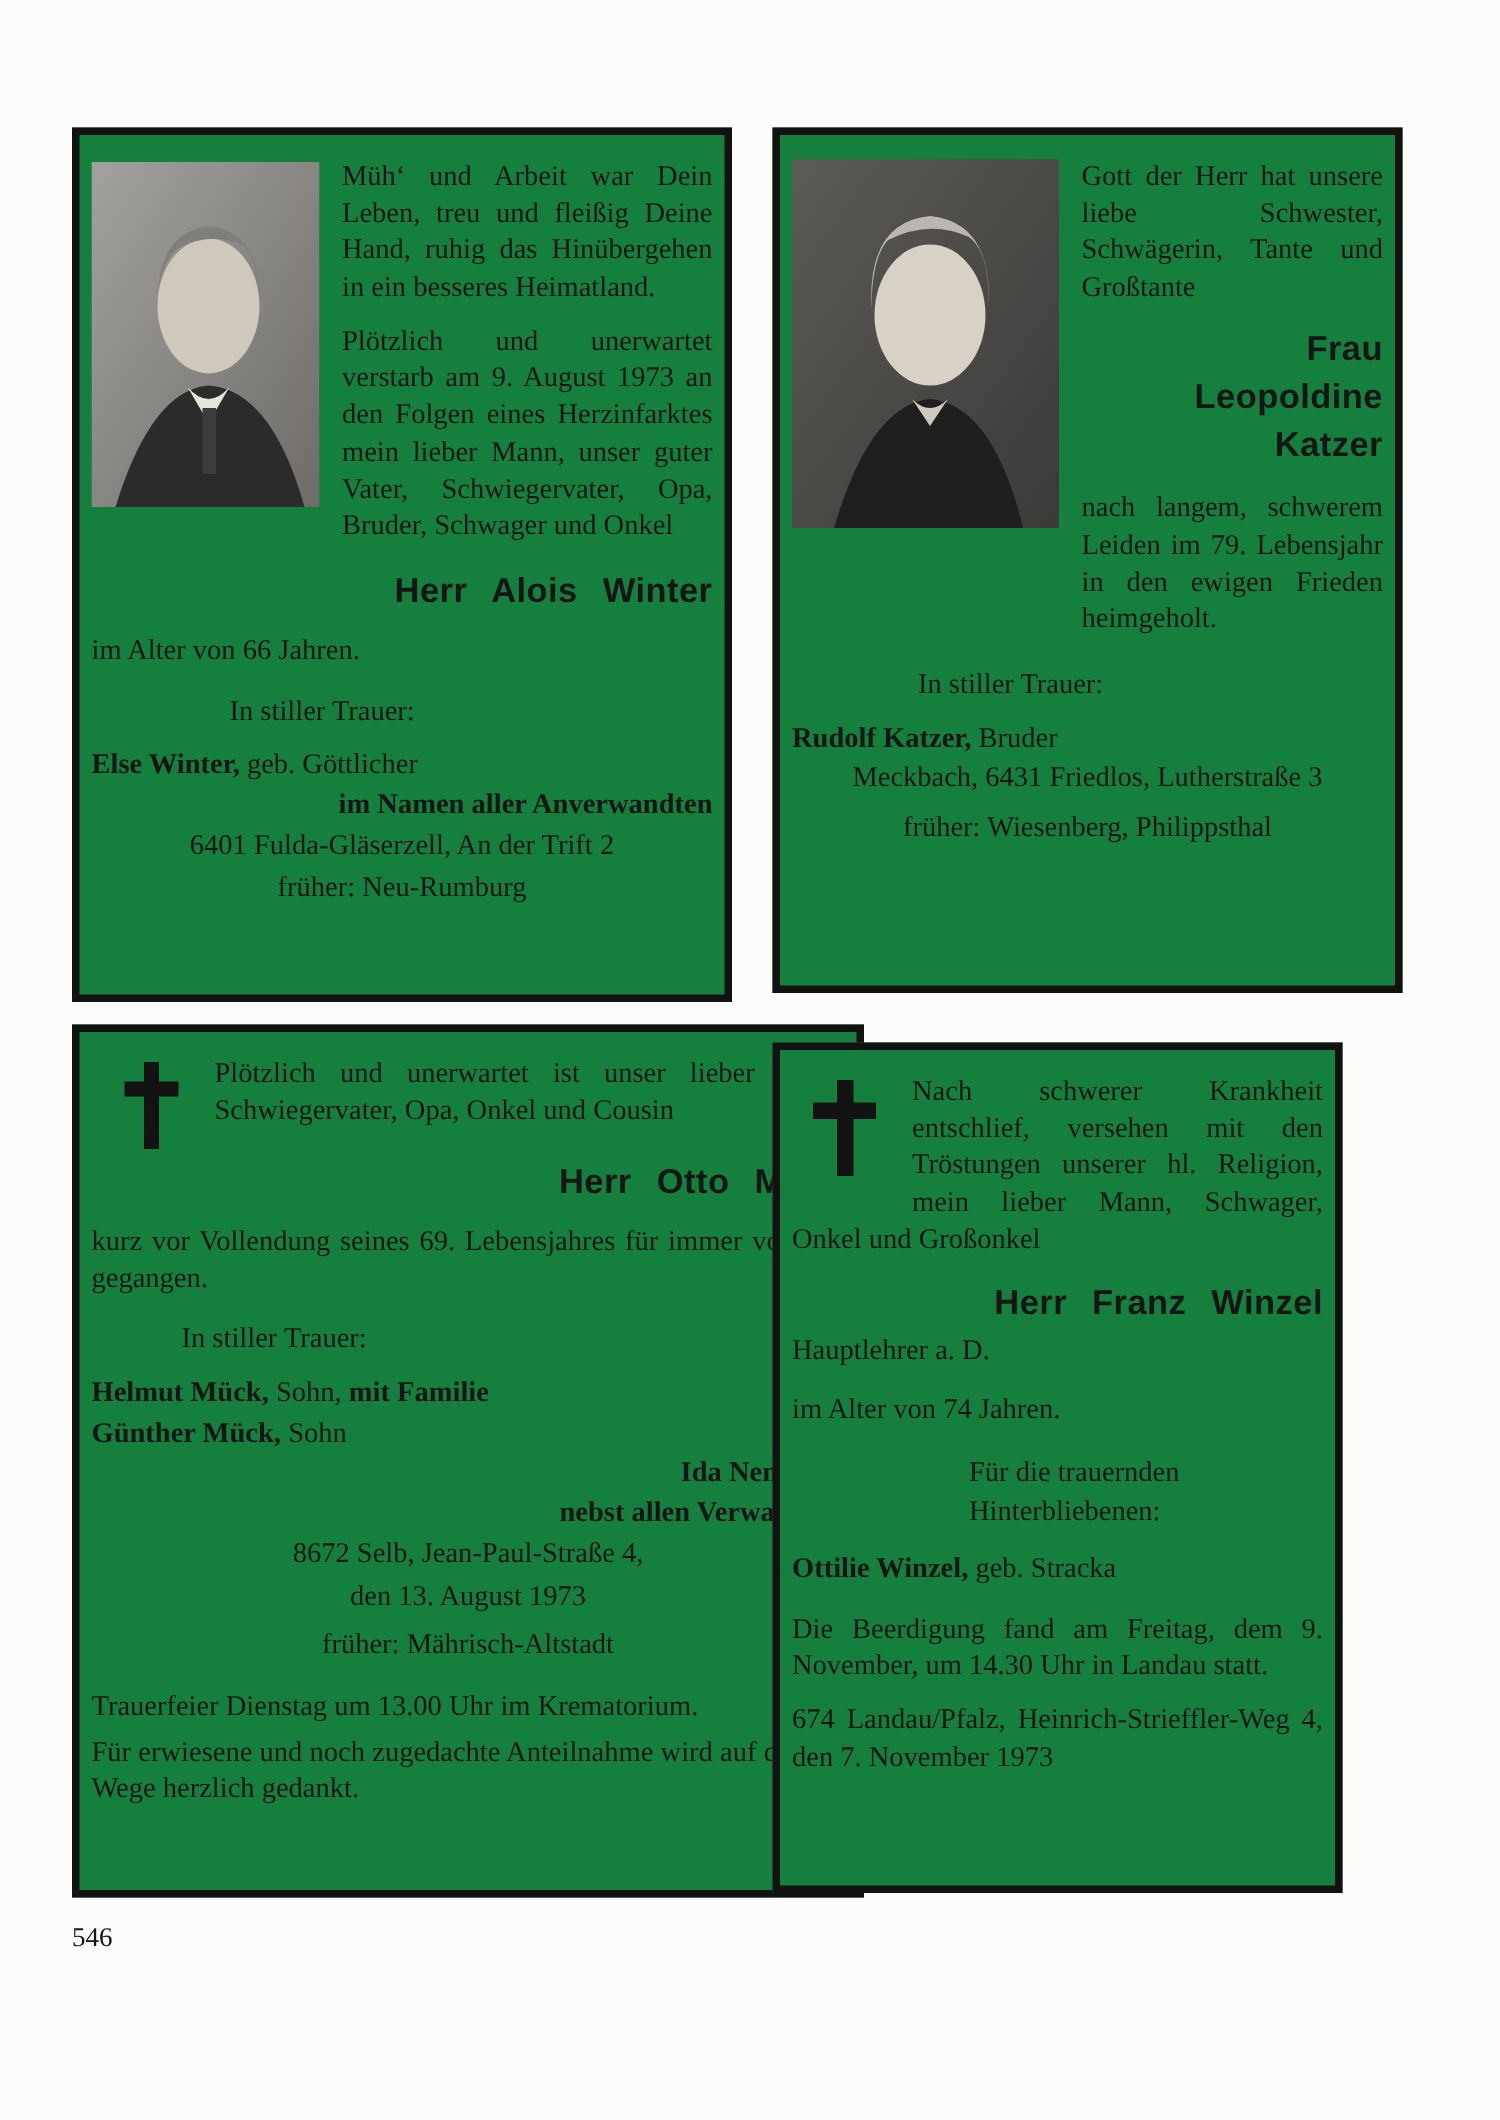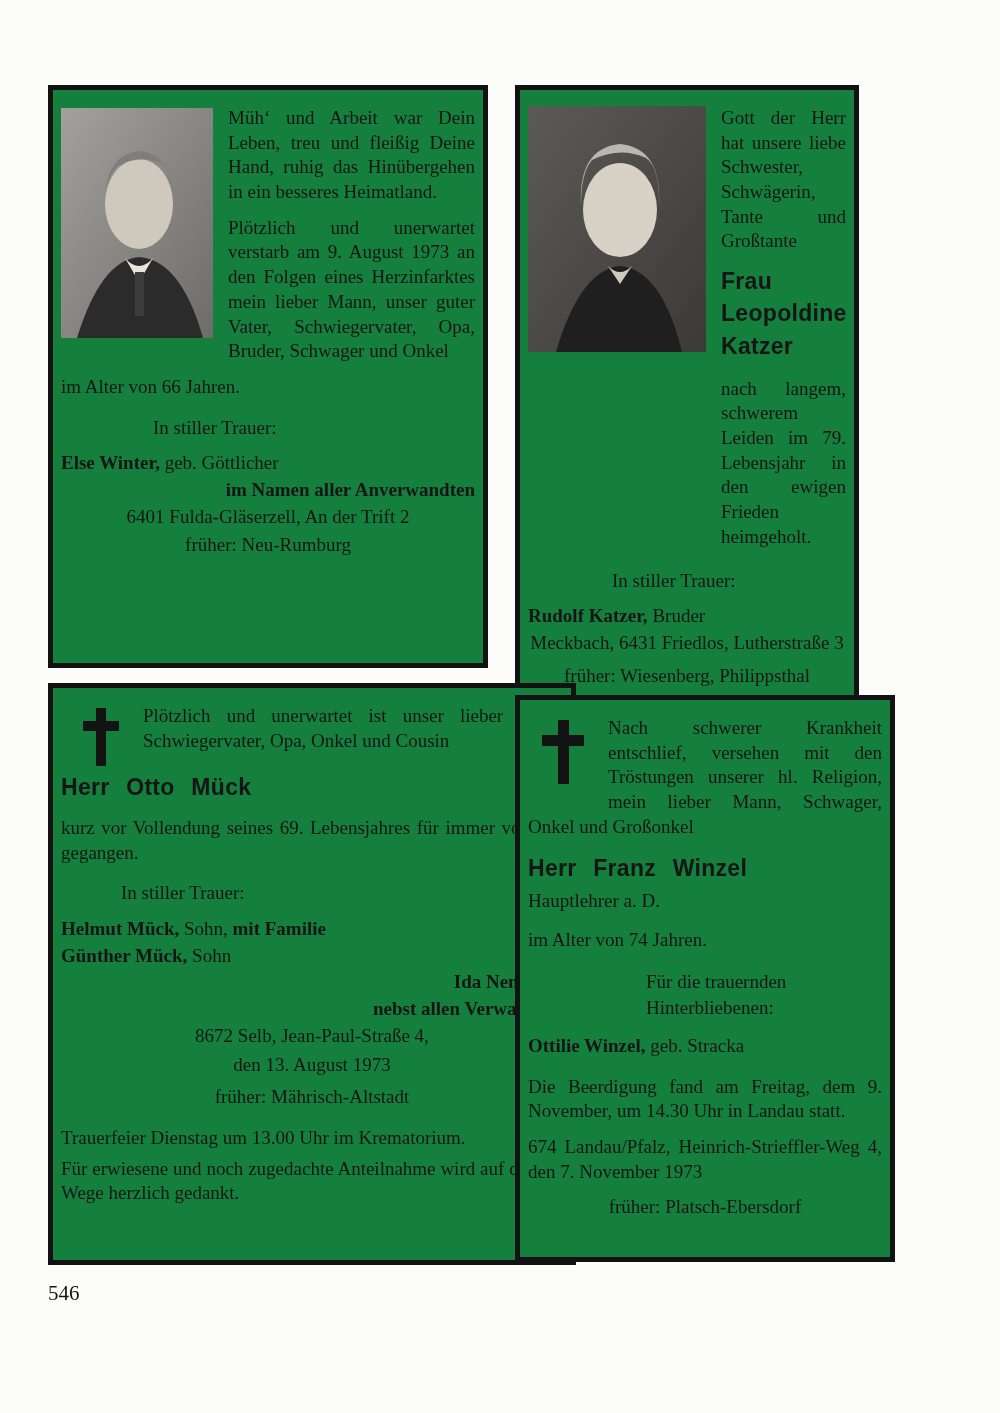--- a/index.html
+++ b/index.html
@@ -6,33 +6,33 @@
   .page{
     position:relative;width:1000px;height:1413px;background:#fcfcfa;
     font-family:"Liberation Serif","DejaVu Serif",serif;
     font-size:19px;color:#151515;overflow:hidden;
   }
   .notice{
     position:absolute;box-sizing:border-box;background:#15803d;
     border:5px solid #121212;padding:16px 8px 12px;
   }
   #box-winter{left:48px;top:85px;width:440px;min-height:583px;}
-  #box-katzer{left:515px;top:85px;width:344px;min-height:577px;}
+  #box-katzer{left:515px;top:85px;width:420px;min-height:577px;}
   #box-mueck{left:48px;top:683px;width:528px;min-height:582px;}
   #box-winzel{left:515px;top:695px;width:380px;min-height:567px;}
 
   p{margin:0 0 11px;line-height:1.3;}
   .just{text-align:justify;}
   .b{font-weight:bold;text-align:right;}
   .mt{margin-top:16px;}
   .addr{margin:0 0 4px;text-align:center;}
 
   .title{
     font-family:"Liberation Sans","DejaVu Sans",sans-serif;
-    font-weight:bold;font-size:23px;text-align:left;
+    font-weight:bold;font-size:23px;text-align:right;
     word-spacing:10px;letter-spacing:.3px;
     margin:16px 0 15px;clear:both;
   }
   .tline{display:block;line-height:1.4;}
   .subtitle{margin:-8px 0 14px;}
 
   .photo{float:left;margin:2px 15px 8px 0;display:block;}
   .photo svg{display:block;}
   .kz-top{display:flex;gap:15px;margin-bottom:8px;}
   .kz-right{flex:1;min-width:0;}
@@ -49,21 +49,21 @@
   .ind-w1{margin-left:92px;}   
   .ind-w2{margin-left:86px;}   
   .ind-k{margin-left:84px;}    
   .ind-m1{margin-left:60px;}   
   .ind-m2{margin-left:56px;}   
   .ind-z1{margin-left:118px;}  
   .ind-z2{margin-left:100px;}  
   .mourner{margin:0 0 2px;}
   .gap-b{margin-bottom:16px;}
 
-  .page-number{position:absolute;left:48px;top:1281px;font-size:21px;}
+  .page-number{position:absolute;left:48px;top:1281px;font-size:18px;}
 </style>
 </head>
 <body>
 
 <div class="page">
 
   <section class="notice" id="box-winter">
     <span class="photo">
       <svg width="152" height="230" viewBox="0 0 152 230" preserveAspectRatio="none" aria-hidden="true">
         <defs>
@@ -75,20 +75,21 @@
         <rect width="152" height="230" fill="url(#bg-man)"></rect>
         <ellipse cx="78" cy="96" rx="34" ry="45" fill="#cfc9bd"></ellipse>
         <path d="M44 90 Q46 46 78 43 Q112 46 112 92 Q110 62 100 55 Q78 46 57 58 Q46 68 44 90 Z" fill="#807e7a"></path>
         <path d="M16 230 Q40 152 78 149 Q120 152 142 230 Z" fill="#2b2b2b"></path>
         <path d="M64 150 L78 174 L92 150 Q85 158 78 158 Q71 158 64 150 Z" fill="#e9e5da"></path>
         <rect x="74" y="164" width="9" height="44" fill="#3c3c3c"></rect>
       </svg>
     </span>
     <p class="just">Müh‘ und Arbeit war Dein Leben, treu und fleißig Deine Hand, ruhig das Hinübergehen in ein besseres Heimatland.</p>
     <p class="just">Plötzlich und unerwartet verstarb am 9. August 1973 an den Folgen eines Herzinfarktes mein lieber Mann, unser guter Vater, Schwiegervater, Opa, Bruder, Schwager und Onkel</p>
+    <h2 class="title">Herr Alois Winter</h2>
     <p class="gap-b">im Alter von 66 Jahren.</p>
     <p class="ind-w1">In stiller Trauer:</p>
     <p class="ind-w2 mourner"><span class="b">Else Winter,</span><span> geb. Göttlicher</span></p>
     <p class="ind-w2 mourner b">im Namen aller Anverwandten</p>
     <p class="addr mt">6401 Fulda-Gläserzell, An der Trift 2</p>
     <p class="addr">früher: Neu-Rumburg</p>
   </section>
 
   <section class="notice" id="box-katzer">
     <div class="kz-top">
@@ -151,17 +152,16 @@
     <h2 class="title">Herr Franz Winzel</h2>
     <p class="subtitle">Hauptlehrer a. D.</p>
     <p class="gap-b">im Alter von 74 Jahren.</p>
     <p class="ind-z1" style="margin-bottom:12px">
       <span class="tline">Für die trauernden</span>
       <span class="tline">Hinterbliebenen:</span>
     </p>
     <p class="ind-z2 mourner gap-b"><span class="b">Ottilie Winzel,</span><span> geb. Stracka</span></p>
     <p class="just">Die Beerdigung fand am Freitag, dem 9. November, um 14.30 Uhr in Landau statt.</p>
     <p class="just">674 Landau/Pfalz, Heinrich-Strieffler-Weg 4, den 7. November 1973</p>
-    <p class="addr">früher: Platsch-Ebersdorf</p>
   </section>
 
   <div class="page-number">546</div>
 </div>
 
 </body></html>

